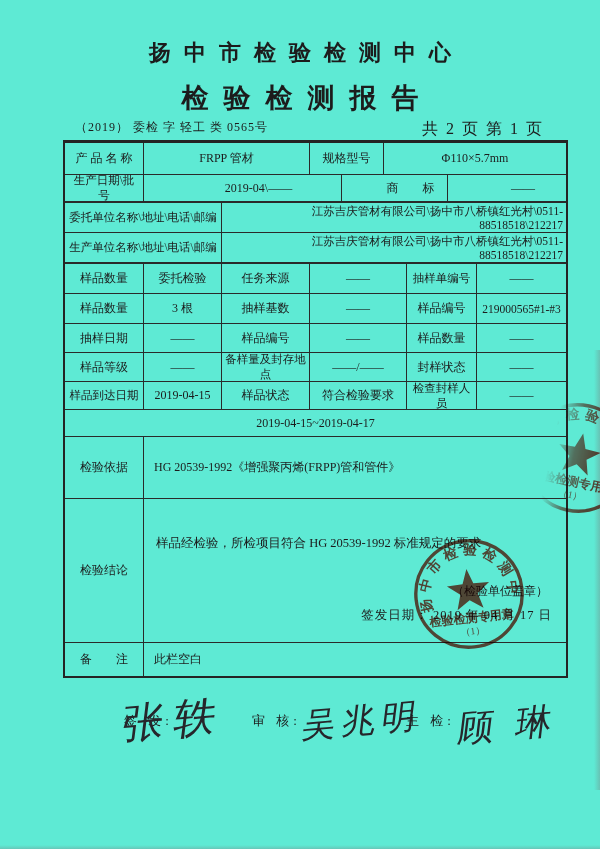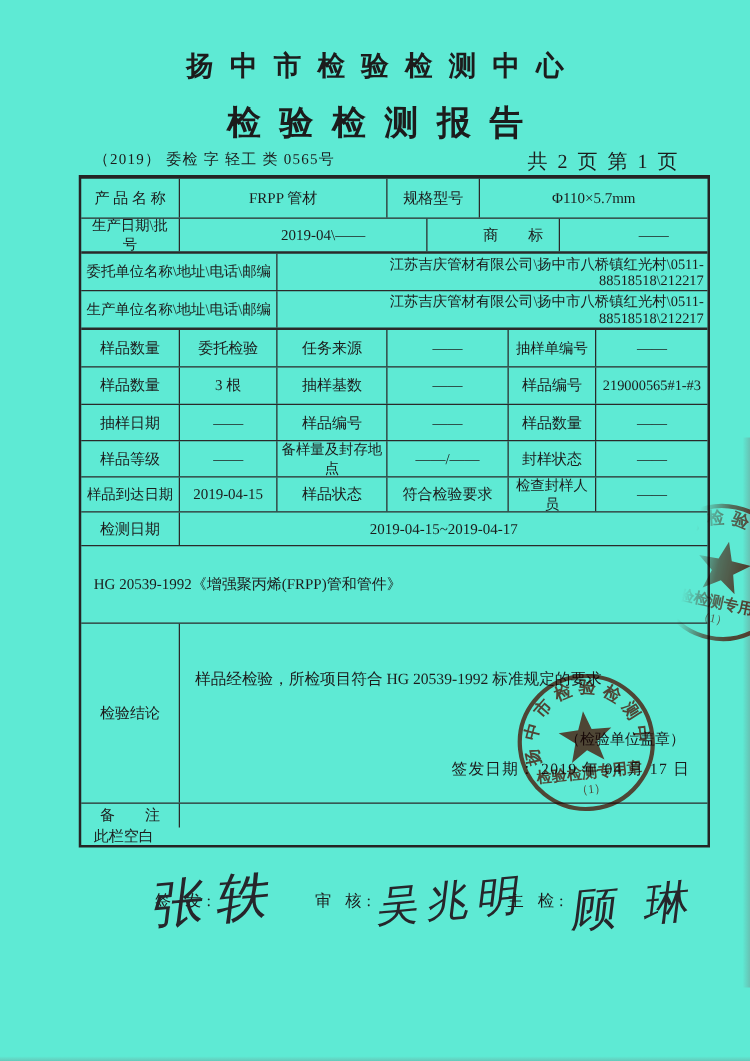--- a/index.html
+++ b/index.html
@@ -10,21 +10,21 @@
              font-size:22px;font-weight:bold;letter-spacing:13px;text-indent:13px;}
   .report-title{position:absolute;top:80px;left:0;width:600px;text-align:center;
              font-size:27px;font-weight:bold;letter-spacing:15px;text-indent:15px;}
   .doc-no{position:absolute;top:119px;left:75px;font-size:12px;letter-spacing:1px;}
   .page-info{position:absolute;top:119px;right:56px;font-size:16px;letter-spacing:2px;}
   
   .tbl{position:absolute;left:63px;top:140px;width:505px;height:538px;box-sizing:border-box;
        border:2px solid #242424;border-top-width:3px;display:flex;flex-direction:column;}
   .row{display:flex;box-sizing:border-box;border-bottom:1px solid #2a2a2a;flex:0 0 auto;}
   .row.thick{border-bottom-width:2px;gap:32px;}
-  .row:last-child{border-bottom:none;flex-direction:column;}
+  .row:last-child{border-bottom:none;}
   .cell{box-sizing:border-box;border-right:1px solid #2a2a2a;display:flex;
         align-items:center;justify-content:center;font-size:12px;padding:1px 3px;
         text-align:center;overflow:hidden;}
   .cell.last{border-right:none;}
   .cell.left{justify-content:flex-start;text-align:right;padding-left:10px;}
   .h1{height:32px} .h2{height:28px} .h3{height:30px} .h4{height:31px}
   .h5{height:30px} .h6{height:30px} .h7{height:29px} .h8{height:29px}
   .h9{height:28px} .h10{height:27px} .h11{height:62px} .h12{height:144px} .h13{height:33px}
   .wA0{width:79px}.wA1{width:166px}.wA2{width:74px}.wA3{flex:1}
   .wB0{width:157px}.wB1{flex:1}
@@ -117,24 +117,24 @@
     </div>
     <div class="row h9">
       <div class="cell wC0 small">样品到达日期</div>
       <div class="cell wC1">2019-04-15</div>
       <div class="cell wC2">样品状态</div>
       <div class="cell wC3">符合检验要求</div>
       <div class="cell wC4 small">检查封样人员</div>
       <div class="cell wC5 last">——</div>
     </div>
     <div class="row h10">
-      <div class="cell wL">检测日期</div>
       <div class="cell wV last">2019-04-15~2019-04-17</div>
     </div>
     <div class="row h11">
+      <div class="cell wL">检验依据</div>
       <div class="cell wV last left">HG 20539-1992《增强聚丙烯(FRPP)管和管件》</div>
     </div>
     <div class="row h12">
       <div class="cell wL">检验结论</div>
       <div class="cell wV last concl">
         <span class="concl-text">样品经检验，所检项目符合 HG 20539-1992 标准规定的要求</span>
         <span class="seal-hint">（检验单位盖章）</span>
         <span class="issue-date">签发日期：  2019 年 04 月 17 日</span>
       </div>
     </div>

